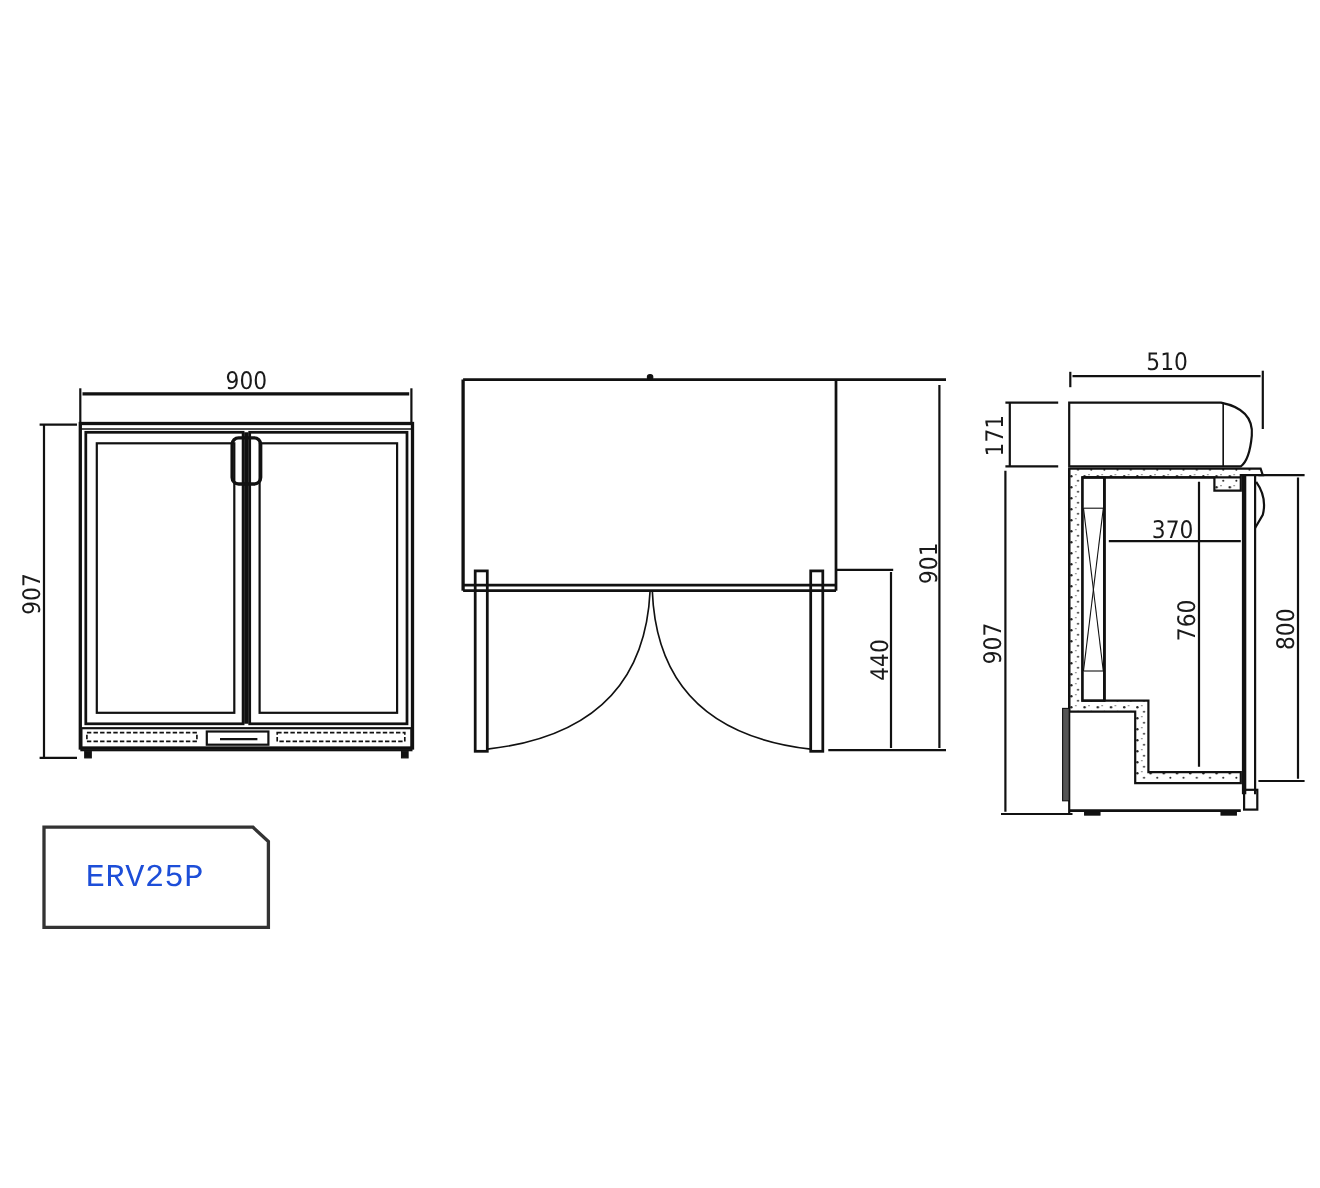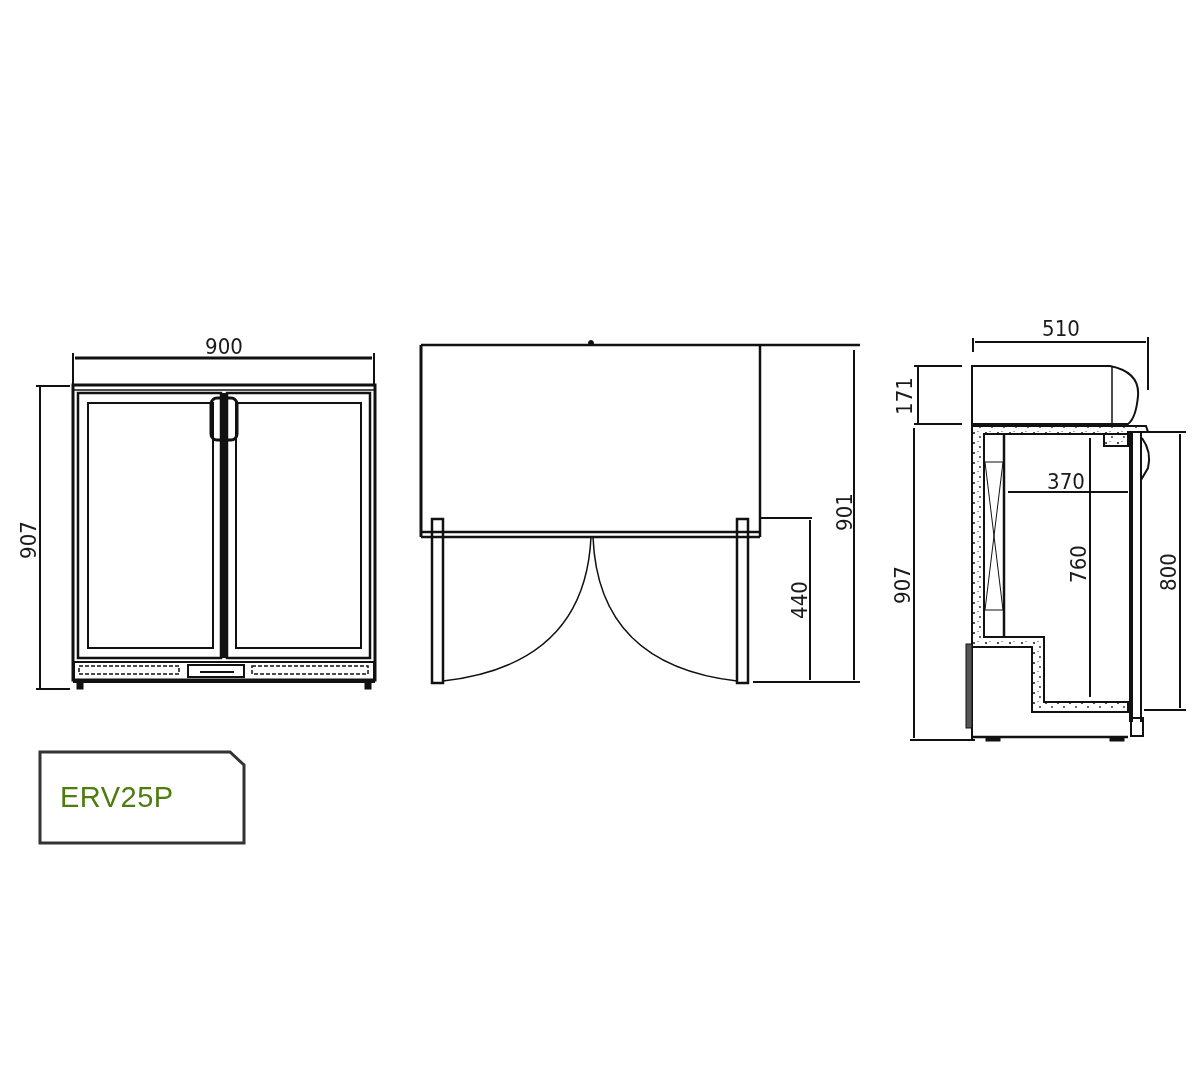--- a/index.html
+++ b/index.html
@@ -22,25 +22,25 @@
       height: 1080px;
     }
     .dim-text {
       font-family: "DejaVu Sans", sans-serif;
       font-size: 22px;
       fill: #1a1a1a;
       font-stretch: condensed;
     }
     .label-text {
       position: absolute;
-      left: 60px;
+      left: 78px;
       top: 781px;
-      font-family: Liberation Sans, sans-serif;
+      font-family: Liberation Mono, monospace;
       font-size: 29px;
-      color: #4d7c0f;
+      color: #1d4ed8;
       letter-spacing: 0.5px;
     }
   </style>
 </head>
 <body>
 
 <svg class="drawing" viewBox="0 0 1200 1080" xmlns="http://www.w3.org/2000/svg">
   <defs>
     <pattern id="insul" width="12" height="10" patternUnits="userSpaceOnUse">
       <rect width="12" height="10" fill="#fff"></rect>

